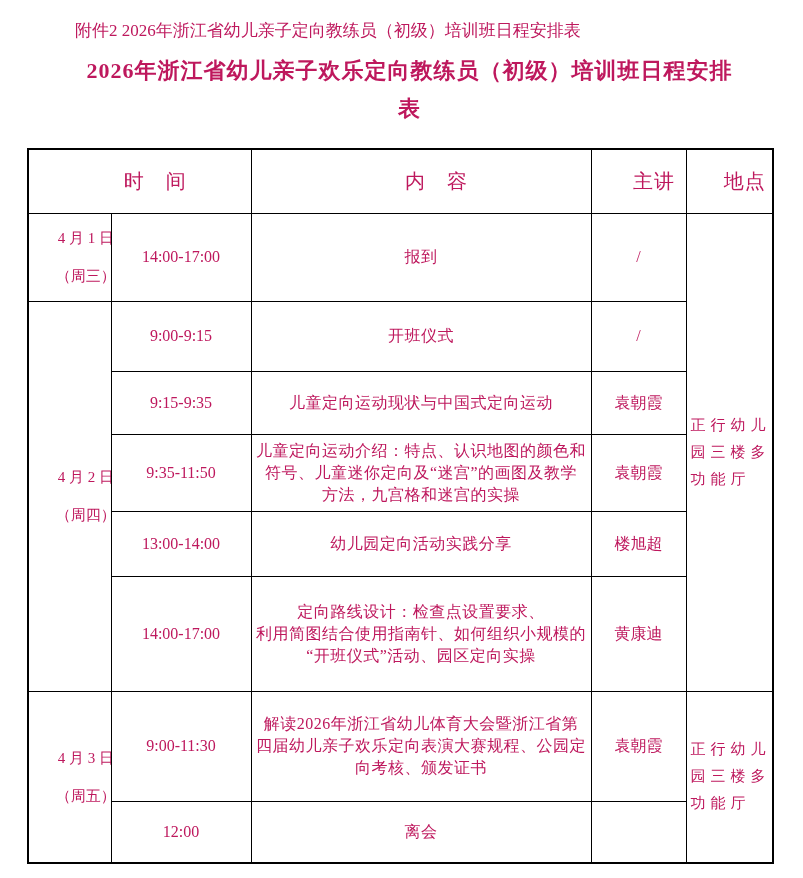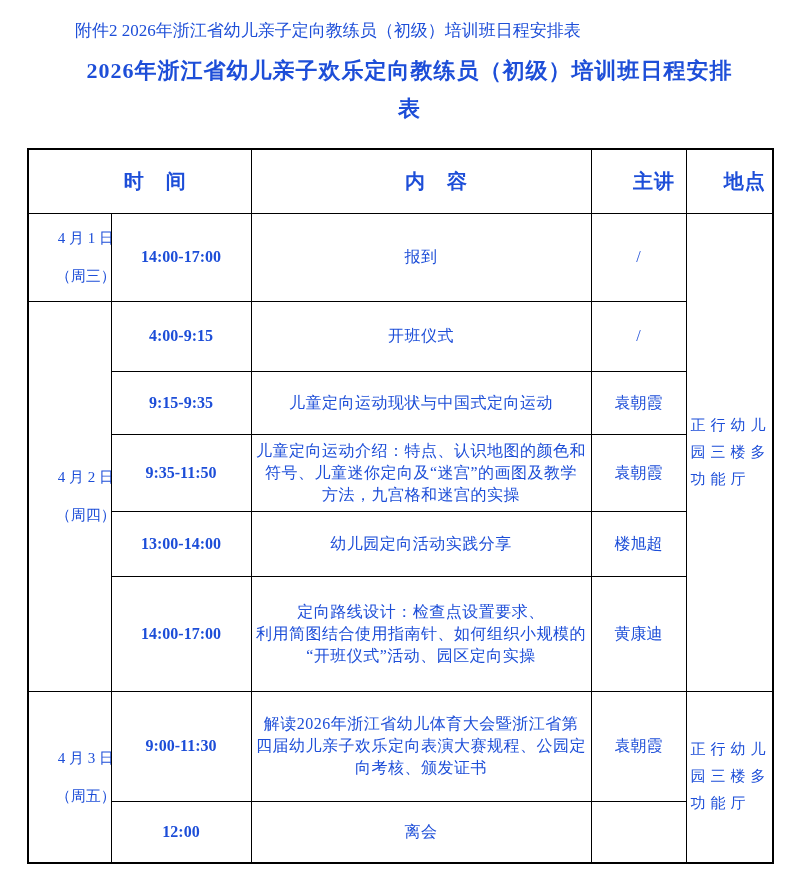--- a/index.html
+++ b/index.html
@@ -5,21 +5,21 @@
   html, body {
     margin: 0;
     padding: 0;
     background: #ffffff;
   }
   .page {
     position: relative;
     width: 803px;
     height: 878px;
     background: #ffffff;
-    color: #1d4ed8;
+    color: #be185d;
     font-family: "Liberation Serif", "DejaVu Serif", serif;
     overflow: hidden;
   }
   .attachment-line {
     position: absolute;
     left: 75px;
     top: 20px;
     font-size: 17px;
     line-height: 22px;
     white-space: nowrap;
@@ -50,21 +50,21 @@
   table.schedule td {
     border: 1.4px solid #000000;
     text-align: center;
     vertical-align: middle;
     padding: 0 4px;
     font-size: 16px;
     line-height: 22px;
     overflow: hidden;
   }
   table.schedule th {
-    font-weight: bold;
+    font-weight: normal;
     font-size: 20px;
     letter-spacing: 1px;
     padding-left: 35px;
   }
   td.content-cell {
     white-space: pre-line;
     letter-spacing: 0.5px;
   }
   td.lh-tight { line-height: 20px; }
   td.lh-wide  { line-height: 29px; }
@@ -82,21 +82,21 @@
   .date-inner > div { line-height: 18px; white-space: nowrap; }
   td.location-cell { padding: 0; }
   .location-inner {
     width: 80px;
     margin: 0 auto;
     text-align: left;
     font-size: 15px;
     line-height: 27px;
     letter-spacing: 5px;
   }
-  .time-cell { font-size: 17px; white-space: nowrap; font-weight: bold; }
+  .time-cell { font-size: 17px; white-space: nowrap; }
   .speaker-cell { font-size: 16px; }
 </style>
 </head>
 <body>
 
 <div class="page">
 
   <div class="attachment-line">附件2 2026年浙江省幼儿亲子定向教练员（初级）培训班日程安排表</div>
 
   <div class="doc-title">
@@ -136,21 +136,21 @@
       </td>
     </tr>
 
     <tr style="height:70px">
       <td class="date-cell" rowspan="5">
         <div class="date-inner">
           <div>4 月 2 日</div>
           <div>（周四）</div>
         </div>
       </td>
-      <td class="time-cell nb">4:00-9:15</td>
+      <td class="time-cell nb">9:00-9:15</td>
       <td class="content-cell nb">开班仪式</td>
       <td class="speaker-cell nb">/</td>
     </tr>
     <tr style="height:63px">
       <td class="time-cell nt">9:15-9:35</td>
       <td class="content-cell nt">儿童定向运动现状与中国式定向运动</td>
       <td class="speaker-cell nt">袁朝霞</td>
     </tr>
     <tr style="height:77px">
       <td class="time-cell nb">9:35-11:50</td>

